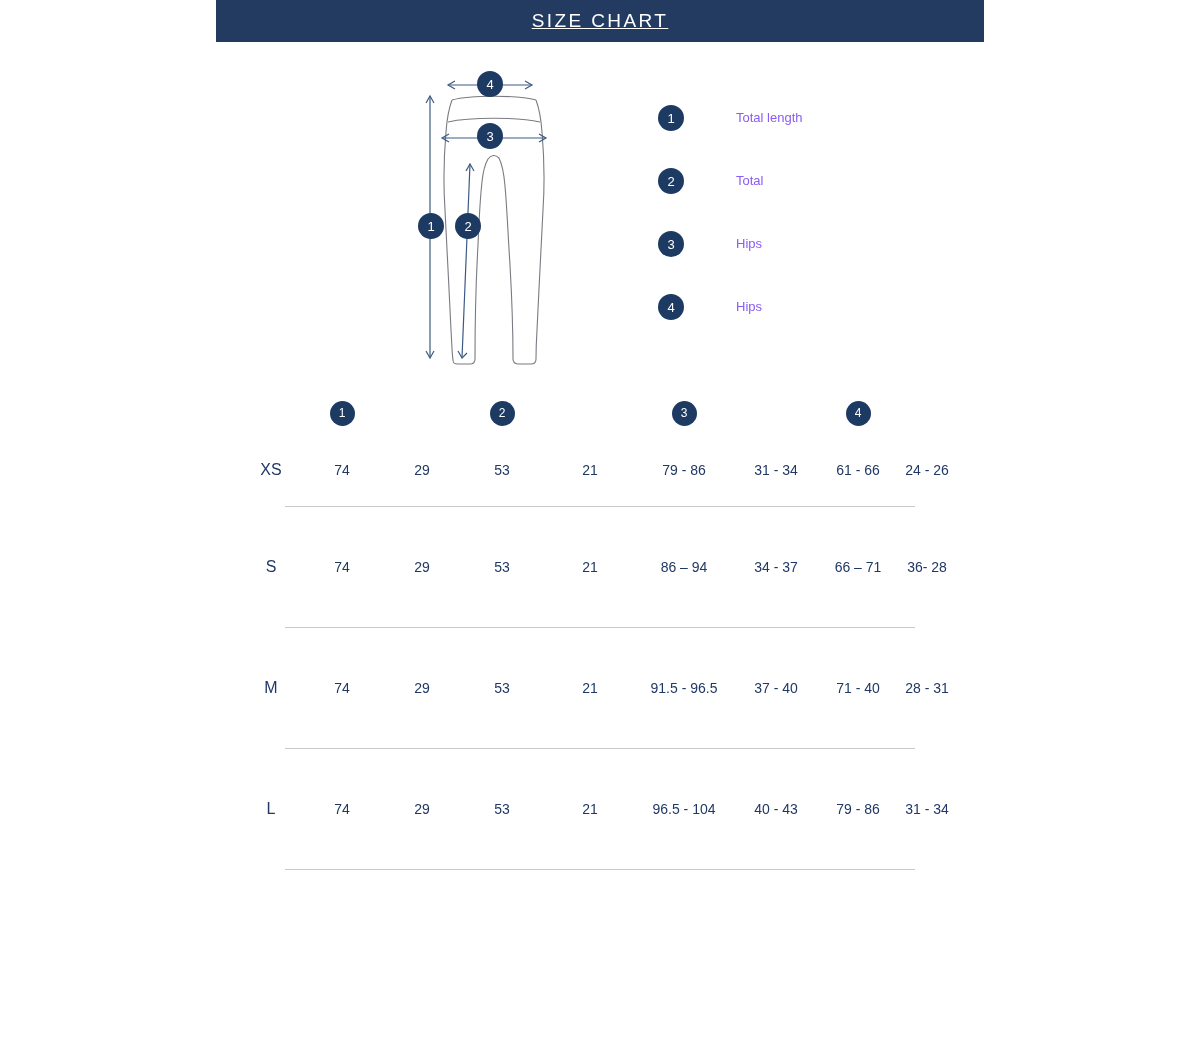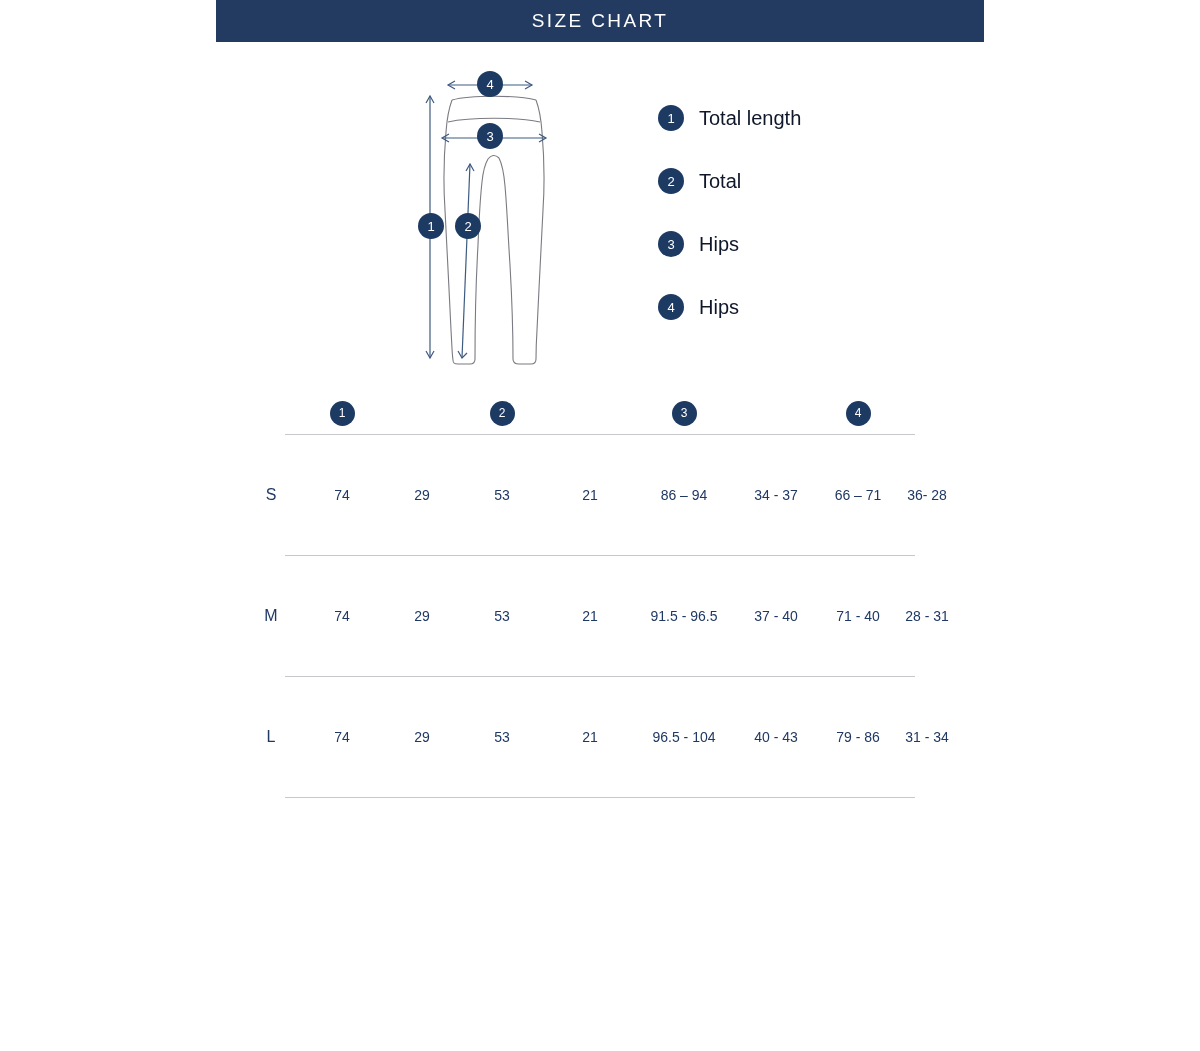--- a/index.html
+++ b/index.html
@@ -26,20 +26,21 @@
     background: #233b61;
     display: flex;
     align-items: center;
     justify-content: center;
   }
   .header-title {
     color: #ffffff;
     font-size: 19px;
     letter-spacing: 2.4px;
     font-weight: 400;
+    text-decoration: underline;
   }
 
   
   .illustration {
     position: absolute;
     left: 400px;
     top: 60px;
     width: 190px;
     height: 320px;
   }
@@ -86,23 +87,23 @@
     border-radius: 50%;
     background: #1d3a63;
     color: #fff;
     display: flex;
     align-items: center;
     justify-content: center;
     font-size: 13px;
     flex: 0 0 auto;
   }
   .legend-label {
-    margin-left: 15px;
-    font-size: 20px;
-    color: #0f172a;
+    margin-left: 52px;
+    font-size: 13px;
+    color: #8b5cf6;
     line-height: 26px;
     white-space: nowrap;
   }
 
   
   .size-table {
     position: absolute;
     left: 240px;
     top: 392px;
     width: 720px;
@@ -287,20 +288,31 @@
         <span class="badge-inline">3</span>
       </td>
       <td></td>
       <td>
         <span class="badge-inline">4</span>
       </td>
       <td></td>
     </tr>
 
 
+    <tr class="data-row first">
+      <td class="size-cell">XS</td>
+      <td>74</td>
+      <td>29</td>
+      <td>53</td>
+      <td>21</td>
+      <td>79 - 86</td>
+      <td>31 - 34</td>
+      <td>61 - 66</td>
+      <td>24 - 26</td>
+    </tr>
     <tr class="divider-row">
       <td colspan="9">
             <div class="divider-line"></div>
           </td>
     </tr>
 
     <tr class="data-row">
       <td class="size-cell">S</td>
       <td>74</td>
       <td>29</td>

